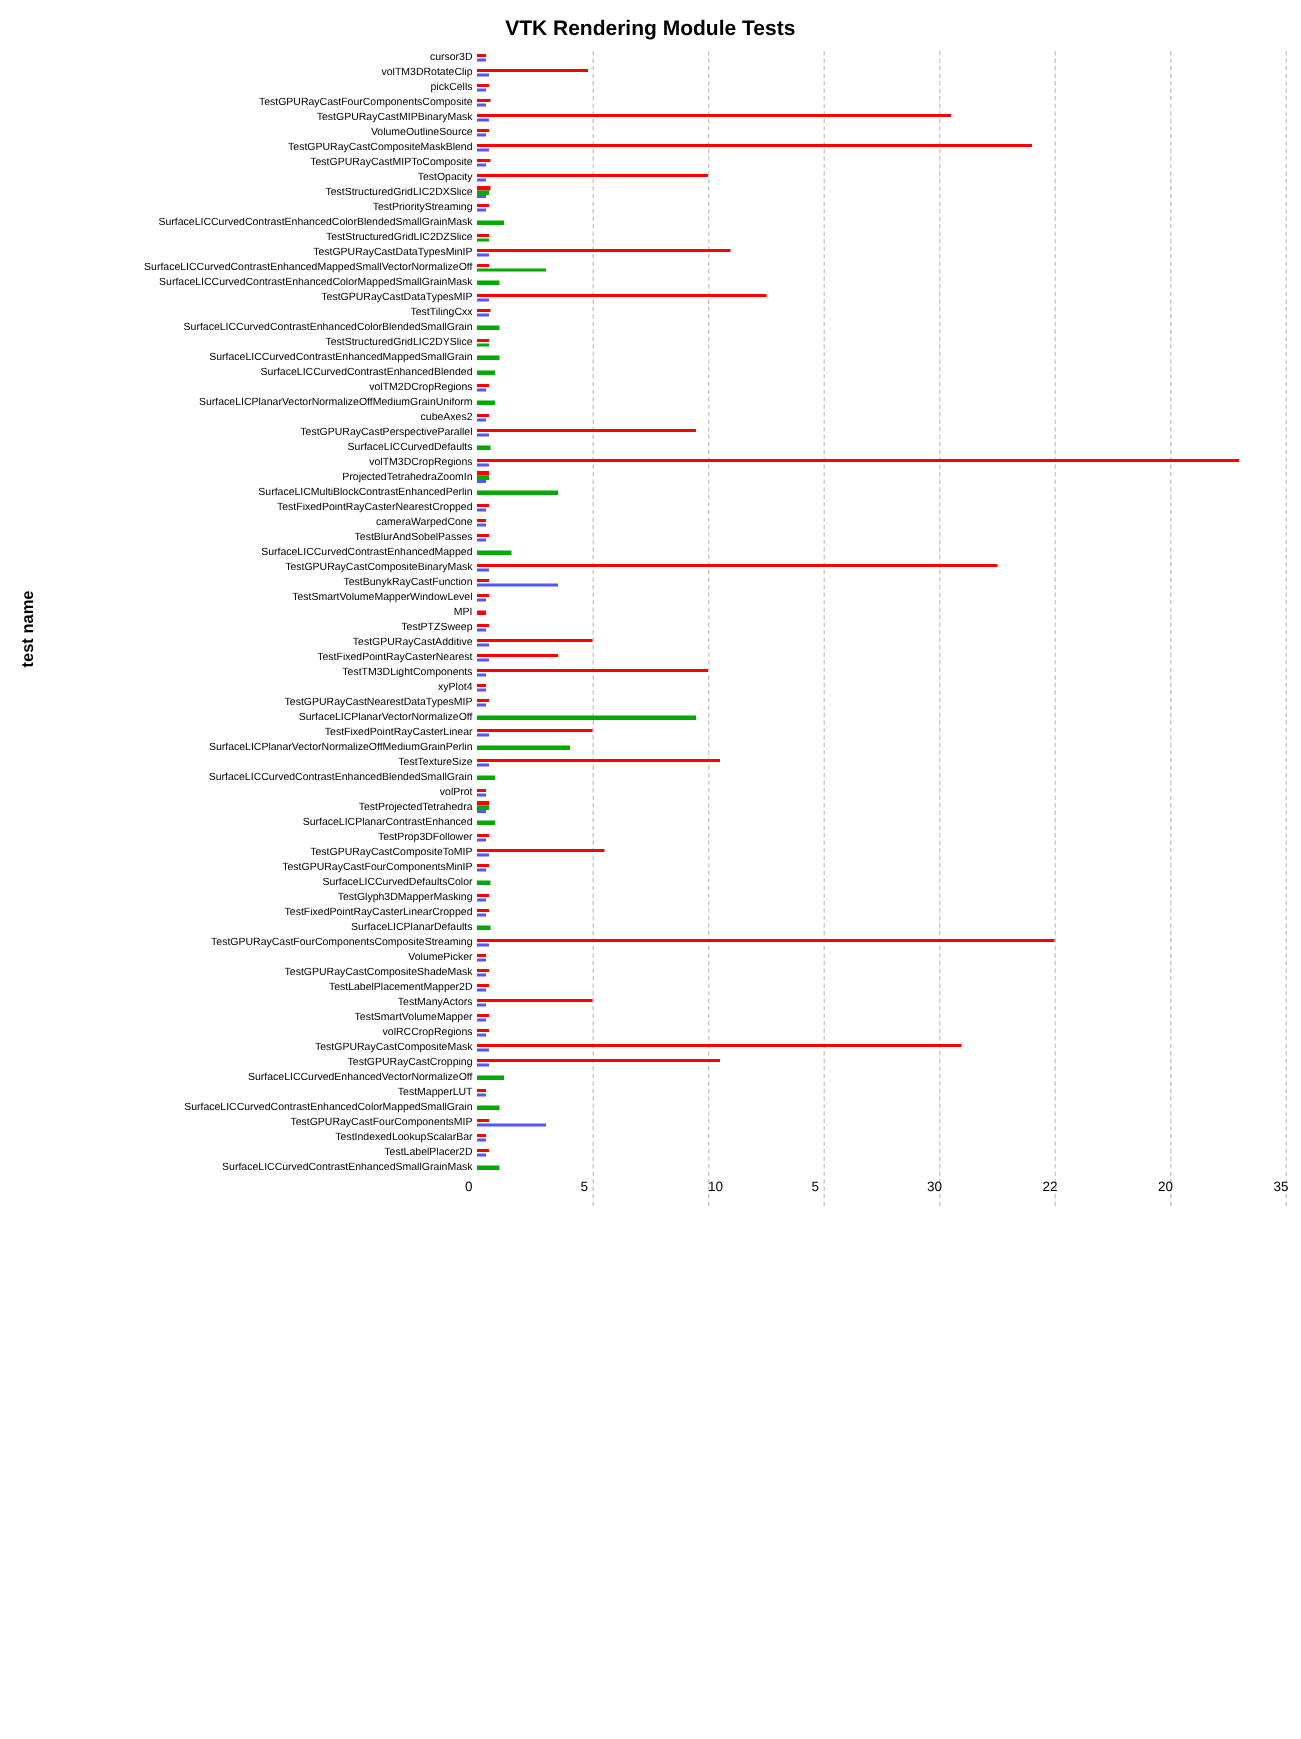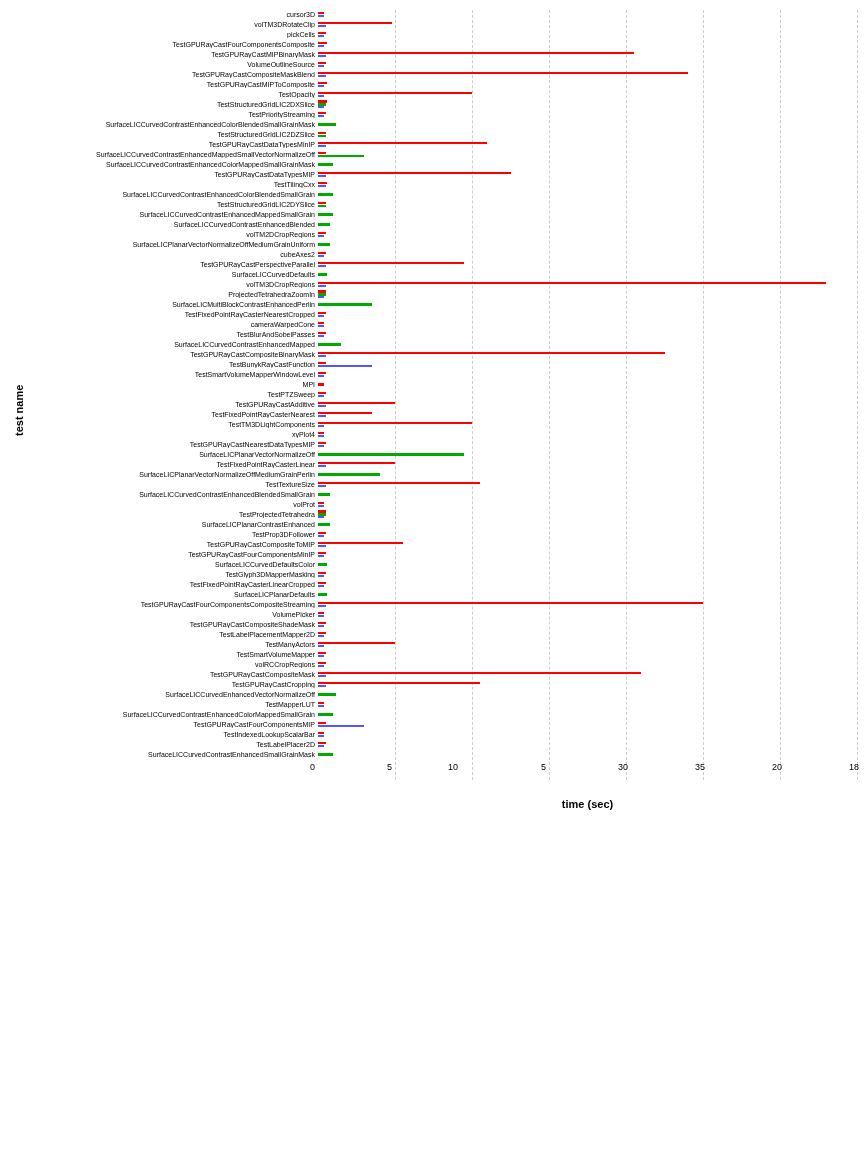--- a/index.html
+++ b/index.html
@@ -118,20 +118,21 @@
     .x-axis-container {
       position: relative;
       height: 30px;
       margin-left: 290px;
     }
   </style>
 </head>
 <body>
 
 <div class="chart-container">
+  <h1 class="chart-title">VTK Rendering Module Tests</h1>
 
   <div class="chart-area">
     <div class="y-axis-label">test name</div>
 
     <div class="chart-inner">
 
 
       <div class="test-rows" id="test-rows-container">
       <div class="test-row">
             <div class="test-label">cursor3D</div>
@@ -797,24 +798,23 @@
               <div class="bar-group">
                 <div class="bar bar-green" style="width: 15.4px;"></div>
               </div>
             </div>
           </div>
         </div>
 
       <div class="x-axis-container" id="x-axis-container" style="position: relative; height: 20px; margin-left: 290px;">
       <span class="x-tick" style="left: -8px; top: 2px;">0</span>
           <span class="x-tick" style="left: 69px; top: 2px;">5</span>
-          <span class="x-tick" style="left: 130px; top: 2px;">10</span>
+          <span class="x-tick" style="left: 154px; top: 2px;">10</span>
           <span class="x-tick" style="left: 223px; top: 2px;">5</span>
           <span class="x-tick" style="left: 300px; top: 2px;">30</span>
-          <span class="x-tick" style="left: 377px; top: 2px;">35</span>
+          <span class="x-tick" style="left: 377px; top: 2px;">22</span>
           <span class="x-tick" style="left: 454px; top: 2px;">20</span>
-          <span class="x-tick" style="left: 531px; top: 2px;">18</span>
+          <span class="x-tick" style="left: 531px; top: 2px;">35</span>
         </div>
 
-      <div class="x-axis-label">time (sec)</div>
     </div>
   </div>
 </div>
 
 </body></html>

